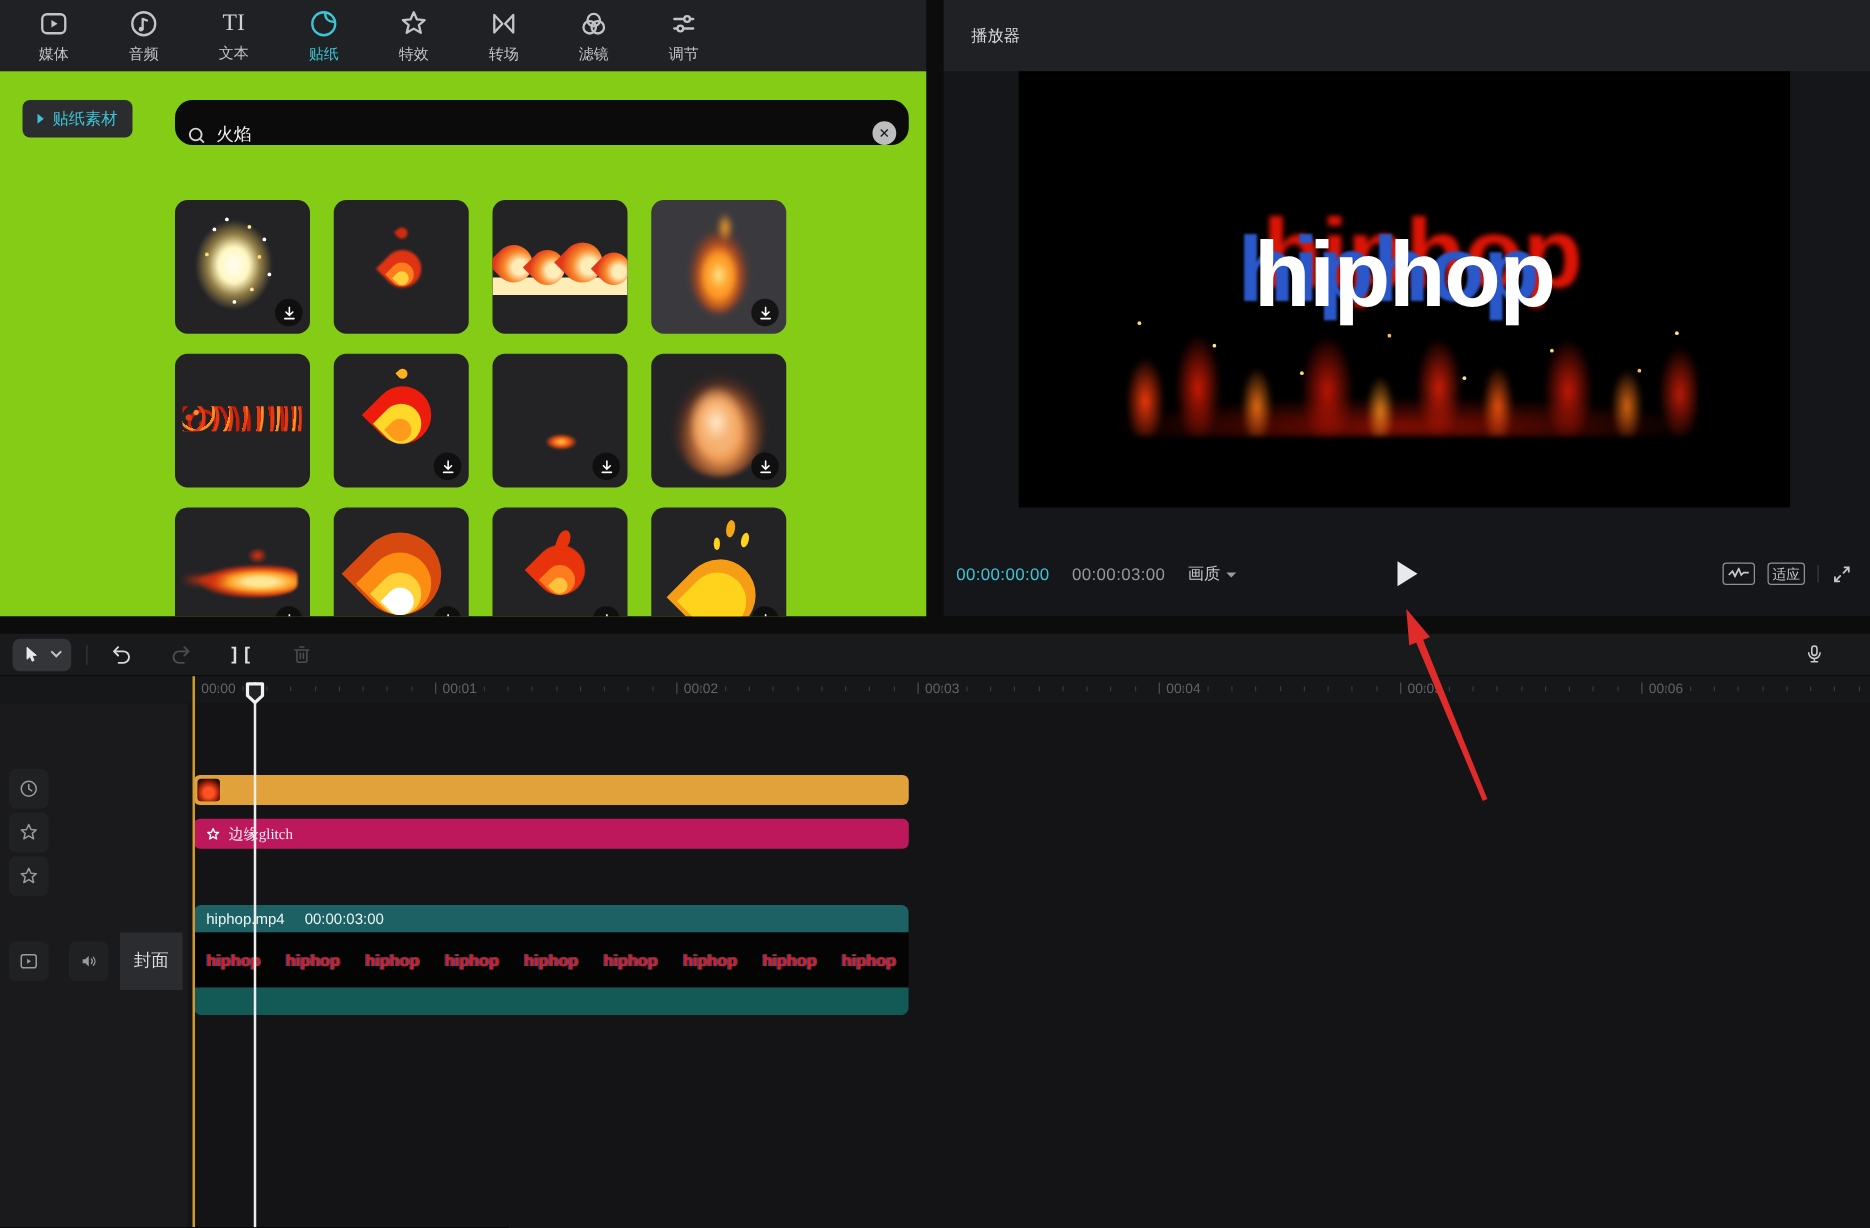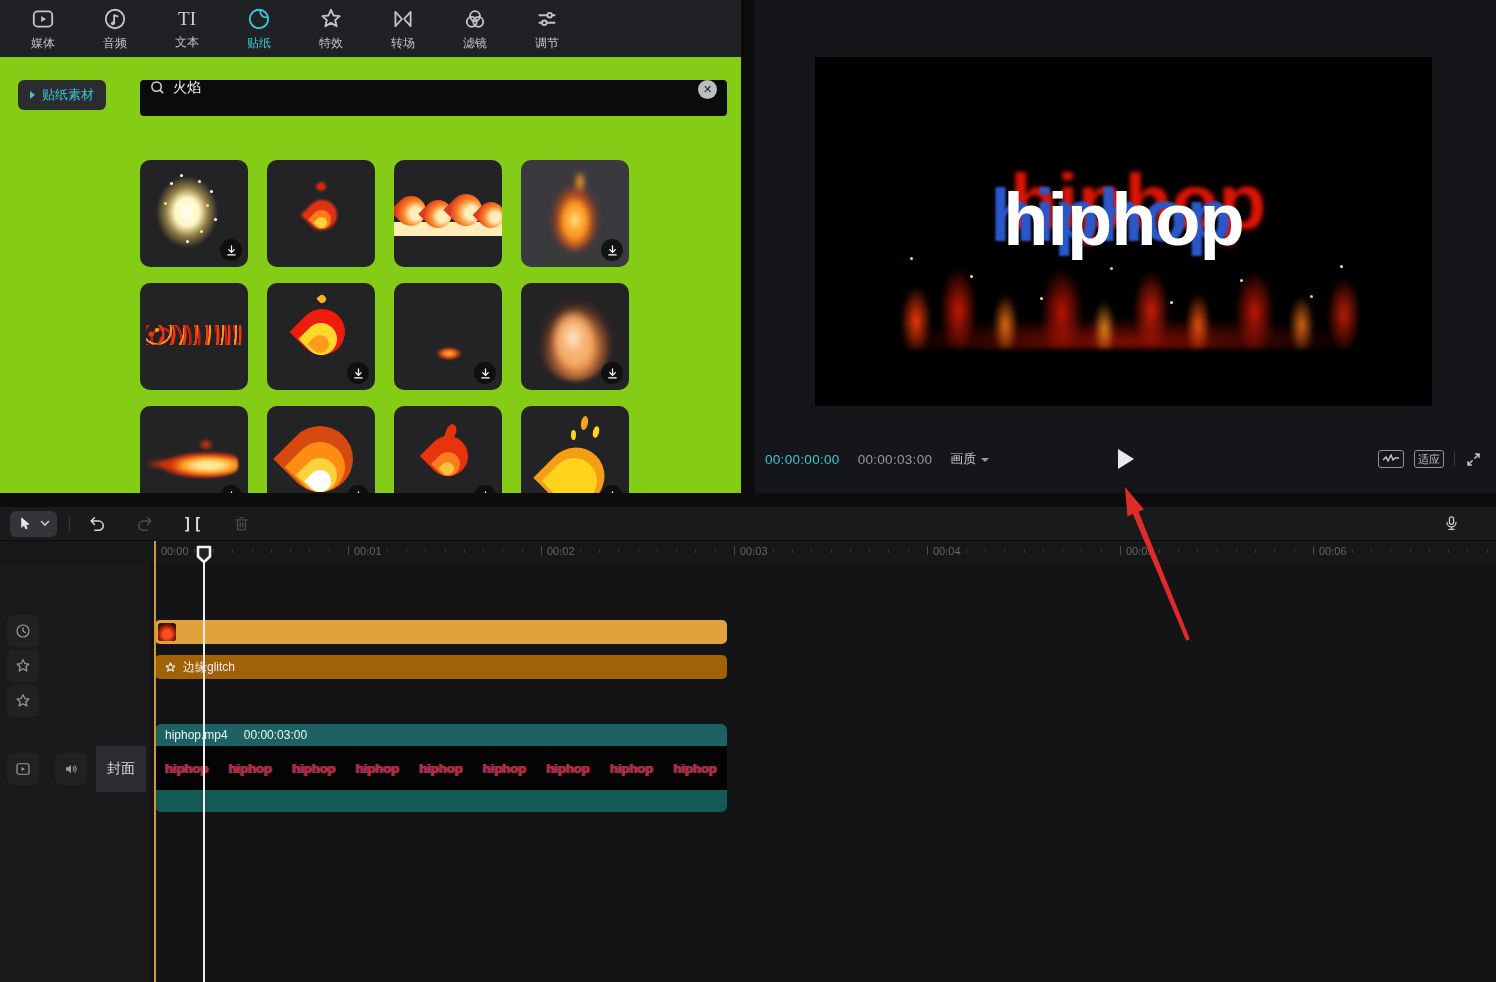--- a/index.html
+++ b/index.html
@@ -18,22 +18,22 @@
   .tool-item.active .ticon { stroke:#3dc5d6; }
   .ttext { font-family:"Liberation Serif",serif; font-size:19px; color:#cfd1d3; line-height:24px; height:24px; }
 
   
   #left-body { position:absolute; left:0; top:57px; width:741px; height:436px; background:#84cc16; overflow:hidden; }
   #cat-chip { position:absolute; left:18px; top:23px; height:30px; padding:0 12px; background:#2b2c2f; border-radius:6px;
     display:flex; align-items:center; gap:7px; cursor:pointer; }
   #cat-chip .arr { width:0; height:0; border-left:5px solid #3dc5d6; border-top:4px solid transparent; border-bottom:4px solid transparent; }
   #cat-chip .clabel { font-size:13px; color:#3dc5d6; }
 
-  #searchbox { position:absolute; left:140px; top:23px; width:587px; height:36px; background:#0b0b0c; border-radius:4px;
-    display:flex; align-items:flex-start; padding:0 10px; }
+  #searchbox { position:absolute; left:140px; top:23px; width:587px; height:36px; background:#0b0b0c; border-radius:14px;
+    display:flex; align-items:flex-end; padding:0 10px; }
   #searchbox input { flex:1; background:transparent; border:none; outline:none; color:#f2f2f2; font-size:14px; margin-left:8px; font-family:inherit; }
   #search-clear { width:19px; height:19px; border-radius:50%; background:#bcbdbf; color:#1a1a1a; font-size:11px; font-weight:bold;
     display:flex; align-items:center; justify-content:center; cursor:pointer; }
 
   #grid { position:absolute; left:140px; top:103px; width:600px; height:333px; display:grid;
     grid-template-columns:repeat(4,108px); grid-auto-rows:107px; column-gap:19px; row-gap:16px; }
   .cell { position:relative; width:108px; height:107px; background:#232326; border-radius:10px; overflow:hidden; cursor:pointer; }
   .cell.sel { background:#3a3a3e; }
   .dl { position:absolute; right:6px; bottom:6px; width:22px; height:22px; border-radius:50%; background:rgba(10,10,10,.78);
     display:flex; align-items:center; justify-content:center; }
@@ -131,21 +131,21 @@
   .rl-label { position:absolute; top:4px; font-size:11px; color:#636567; }
 
   #tracks { position:absolute; left:0; top:563px; width:1496px; height:419px; background:#141416; }
   #gutter { position:absolute; left:0; top:0; width:150px; height:100%; background:#1a1a1c; }
   .gut-btn { position:absolute; width:32px; height:32px; border-radius:6px; background:#202123; display:flex; align-items:center; justify-content:center; cursor:pointer; }
 
   .clip { position:absolute; left:155px; width:572px; border-radius:5px; display:flex; align-items:center; cursor:pointer; }
   #clip-sticker { top:57px; height:24px; background:#e2a23b; }
   #clip-sticker .thumb { width:18px; height:18px; margin-left:3px; border-radius:3px; background:#1c0f0d; position:relative; overflow:hidden; }
   #clip-sticker .thumb::after { content:""; position:absolute; inset:0; background:radial-gradient(circle at 50% 62%, #ff5122 0 28%, #8a1703 62%, transparent 82%); }
-  .fx-clip { height:24px; background:#a16207; }
+  .fx-clip { height:24px; background:#be185d;font-family:Liberation Serif, serif; }
   #clip-fx1 { top:92px; }
   #clip-fx2 { top:127px; }
   .fx-clip .fx-label { font-size:12px; color:#f3eef6; margin-left:6px; }
   .fx-clip svg { margin-left:9px; }
 
   #video-clip { position:absolute; left:155px; top:161px; width:572px; height:88px; border-radius:6px; overflow:hidden; cursor:pointer; }
   #vc-header { height:22px; background:#1d6164; display:flex; align-items:center; }
   #vc-header .vname { font-size:12px; color:#eaf6f6; margin-left:10px; }
   #vc-header .vdur { font-size:12px; color:#eaf6f6; margin-left:16px; }
   #vc-film { height:44px; background:#040404; display:flex; align-items:center; justify-content:space-around; overflow:hidden; }
@@ -339,20 +339,23 @@
           <div class="dl">
             <svg width="11" height="11" viewBox="0 0 12 12">
               <path d="M6 1v6.5 M3 5 L6 8 L9 5 M2 10.8 h8" stroke="#fff" stroke-width="1.4" fill="none" stroke-linecap="round"></path>
             </svg>
           </div>
         </div>
       </div>
   </div>
 
   <div id="player">
+    <div id="player-header">
+      <span class="ptitle">播放器</span>
+    </div>
     <div id="preview">
       <div class="pv-text pv-red">hiphop</div>
       <div class="pv-text pv-blue">hiphop</div>
       <div class="pv-text pv-white">hiphop</div>
       <div id="pv-flames"></div>
       <div id="pv-sparks"></div>
     </div>
     <div id="player-controls">
       <span class="tc-current">00:00:00:00</span>
       <span class="tc-total">00:00:03:00</span>

